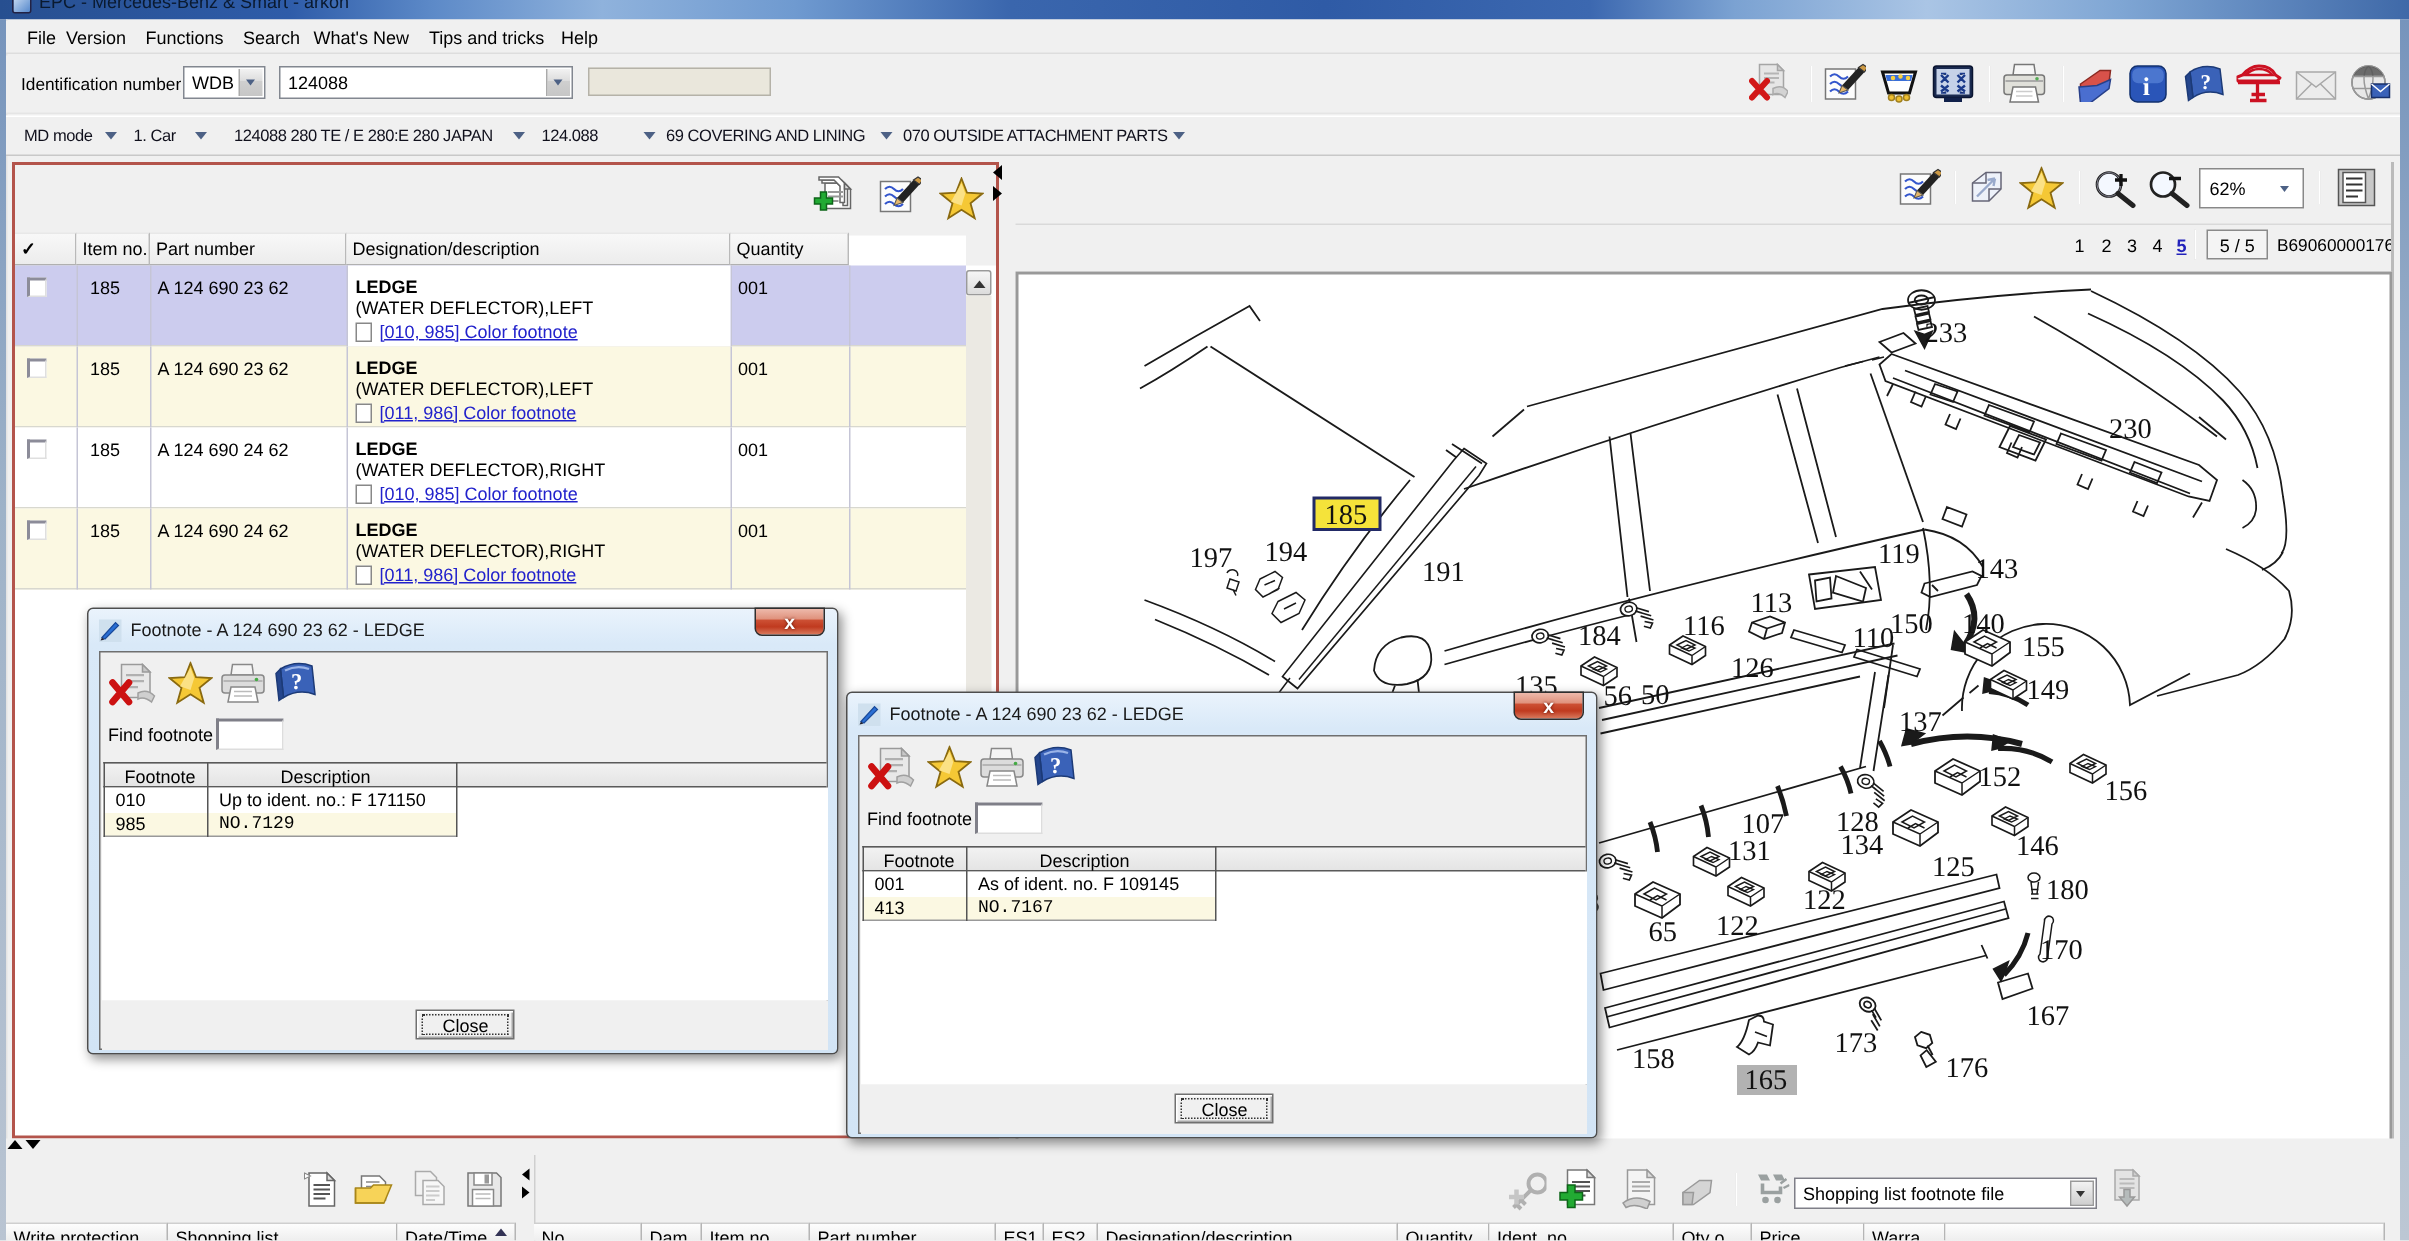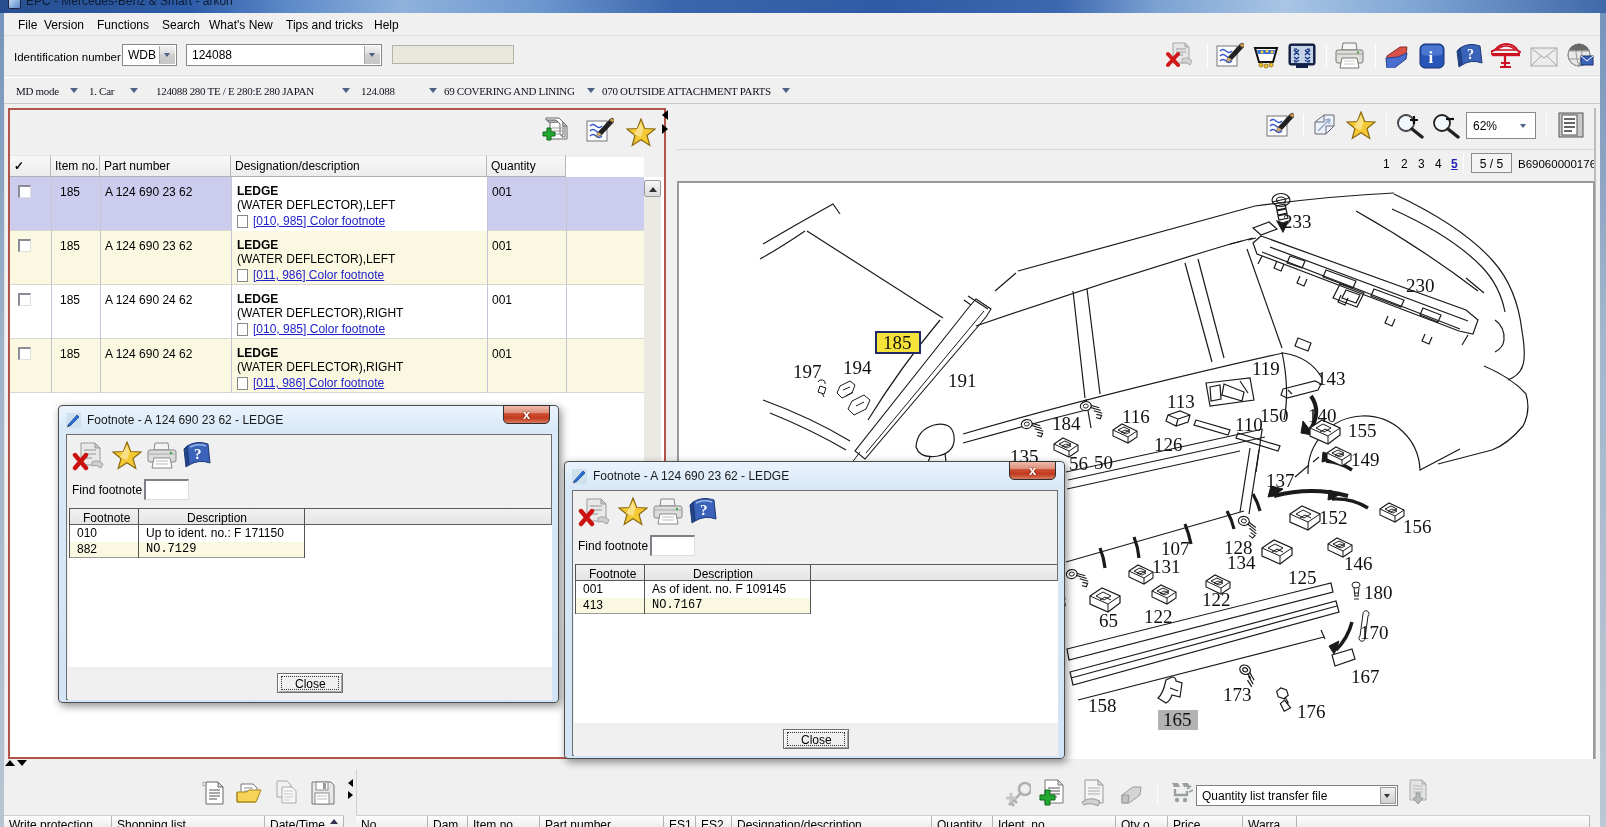--- a/index.html
+++ b/index.html
@@ -17,21 +17,21 @@
 #menubar { left:4px; top:14px; width:1596px; height:22px; background:#f0f0f0; border-bottom:1px solid #ddd; }
 #menubar span { position:absolute; top:4px; font-size:12px; }
 
 #idrow { left:4px; top:37px; width:1596px; height:39px; background:#f0f0f0; border-bottom:1px solid #e5e5e5; }
 .combo { position:absolute; background:#fff; border:1px solid #828790; }
 .combo .btn { position:absolute; right:1px; top:1px; bottom:1px; width:16px; background:linear-gradient(180deg,#f2f2f2,#dcdcdc 45%,#cfcfcf 46%,#c6c6c6); border-left:1px solid #aaa; }
 .tri-dn { position:absolute; width:0; height:0; border-left:4px solid transparent; border-right:4px solid transparent; border-top:5px solid #4d6185; }
 .tri-dn.sm { border-left-width:3.5px; border-right-width:3.5px; border-top-width:4px; }
 
 #moderow { left:4px; top:77px; width:1596px; height:27px; background:#f0f0f0; border-top:1px solid #fff; border-bottom:1px solid #c8c8c8; }
-#moderow span { position:absolute; top:7px; font-size:11px; letter-spacing:-0.3px; color:#10101c; white-space:nowrap;font-family:Liberation Serif, serif; }
+#moderow span { position:absolute; top:7px; font-size:11px; letter-spacing:-0.3px; color:#10101c; white-space:nowrap; }
 
 #leftpanel { left:8px; top:108px; width:658px; height:651px; border:2px solid #b3544b; background:#fff; }
 #lp-toolbar { left:0; top:0; width:654px; height:47px; background:#f0f0f0; }
 #splitterbar { left:666px; top:108px; width:11px; height:651px; background:#f0f0f0; }
 #rightpanel-toolbar { left:677px; top:108px; width:919px; height:42px; background:#f0f0f0; border-bottom:1px solid #d9d9d9; }
 #rightpanel-pag { left:677px; top:150px; width:919px; height:31px; background:#f0f0f0; }
 #diagram { left:677px; top:181px; width:918px; height:581px; background:#fff; border:2px solid #999; }
 #rightedge-line { left:1594px; top:108px; width:2px; height:654px; background:#bbb; }
 
 .th { position:absolute; background:linear-gradient(180deg,#f8f8f8,#ececec); border-right:1px solid #b9b9b9; border-bottom:1px solid #b0b0b0; border-top:1px solid #e8e8e8; height:22px; font-size:12px; }
@@ -692,21 +692,21 @@
       </svg></div>
     <div class="sep-v" style="left:1157px;top:782px;height:22px;"></div>
     <div class="icon" style="left:1170px;top:780px;"><svg width="23" height="24" viewBox="0 0 23 24">
         <path d="M2,3 h6 l2,4 h-6 z M12,3 h6 l2,4 h-6 z" fill="#9aa0a0"></path>
         <path d="M5,9 v6 h12 v-4" stroke="#9aa0a0" stroke-width="2.4" fill="none"></path>
         <circle cx="7" cy="20" r="2.2" fill="#9aa0a0"></circle>
         <circle cx="15" cy="20" r="2.2" fill="#9aa0a0"></circle>
         <path d="M17,9 l4,-3 M19,12 l4,-2" stroke="#9aa0a0" stroke-width="1.6"></path>
       </svg></div>
     <div class="abs" style="left:1196px;top:785px;width:202px;height:21px;background:#fff;border:1px solid #7f7f88;">
-      <span class="abs" style="left:5px;top:3px;">Quantity list transfer file</span>
+      <span class="abs" style="left:5px;top:3px;">Shopping list footnote file</span>
       <div class="abs" style="right:1px;top:1px;bottom:1px;width:16px;background:linear-gradient(180deg,#f2f2f2,#cfcfcf);border:1px solid #999;">
         <div class="tri-dn sm" style="left:3px;top:6px;border-top-color:#333;"></div>
       </div>
     </div>
     <div class="icon" style="left:1405px;top:779px;"><svg width="23" height="27" viewBox="0 0 23 27">
         <path d="M5,1 h12 l4,4 v16 h-16 z" fill="#e3e3e3" stroke="#aaa"></path>
         <path d="M17,1 v4 h4 z" fill="#cfcfcf" stroke="#aaa"></path>
         <path d="M8,7 h10 M8,10 h10 M8,13 h10" stroke="#bbb" stroke-width="1.2"></path>
         <path d="M11,14 h4 v5 h3 l-5,6 -5,-6 h3 z" fill="#b5bbbb" stroke="#999"></path>
       </svg></div>
@@ -758,21 +758,21 @@
     <div class="ftable-h" style="left:72px;top:73px;width:165px;">
           <span class="abs" style="left:48px;top:2px;">Description</span>
         </div>
     <div class="abs" style="left:2px;top:90px;width:235px;height:17px;background:#fff;"></div>
     <div class="abs row-crm" style="left:2px;top:107px;width:235px;height:16px;border-bottom:1px solid #999;"></div>
     <div class="abs" style="left:2px;top:73px;width:1px;height:50px;background:#555;"></div>
     <div class="abs" style="left:71px;top:73px;width:1px;height:50px;background:#555;"></div>
     <div class="abs" style="left:237px;top:73px;width:1px;height:50px;background:#555;"></div>
     <span class="abs" style="left:10px;top:91px;">010</span>
     <span class="abs" style="left:79px;top:91px;">Up to ident. no.: F 171150</span>
-    <span class="abs" style="left:10px;top:107px;">882</span>
+    <span class="abs" style="left:10px;top:107px;">985</span>
     <span class="abs" style="left:79px;top:107px;font-family:'Liberation Mono',monospace;font-size:12px;">NO.7129</span>
 
     <div class="abs" style="left:1px;top:232px;width:484px;height:33px;background:#f0f0f0;"></div>
     <div class="btn3d" style="left:210px;top:238px;width:66px;height:20px;">
           <div class="foc"></div>
           <span class="abs" style="left:17px;top:3px;">Close</span>
         </div>
   </div>
 </div>
 <div class="dlg" style="left:564px;top:461px;width:501px;height:298px;">

